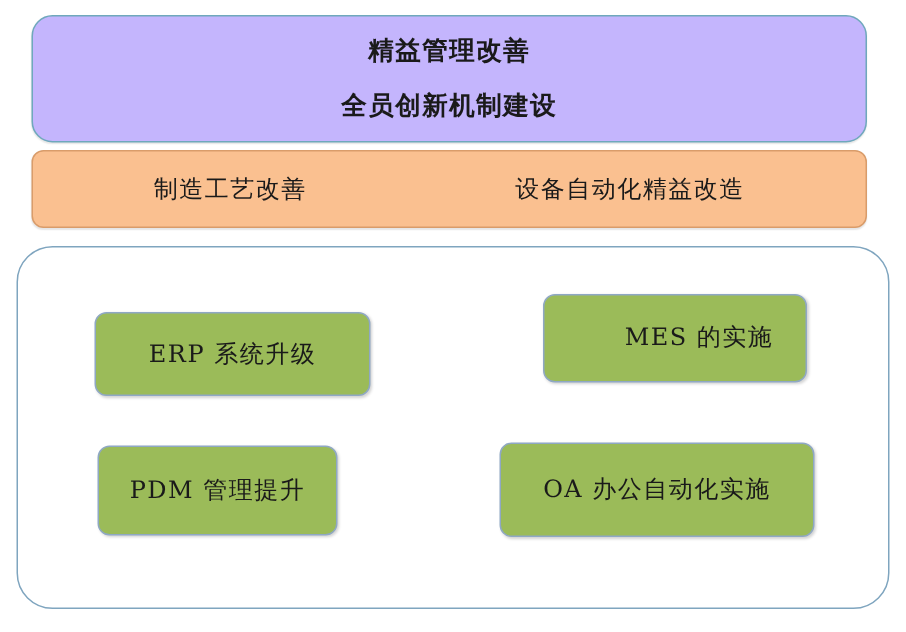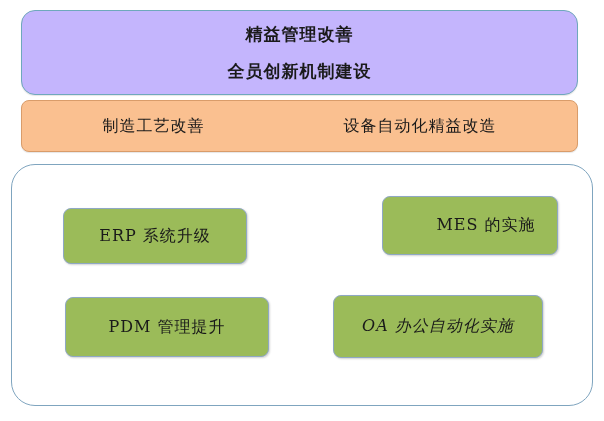--- a/index.html
+++ b/index.html
@@ -86,23 +86,23 @@
   
   .box-green {
     background: #9BBB59;
     border: 1.2px solid #8FA8C4;
     border-radius: 8px;
     box-shadow: 1px 1px 2px rgba(0,0,0,0.18);
     font-size: 16px;
     letter-spacing: 1px;
   }
   .box-erp { left: 63px;  top: 208px; width: 184px; height: 56px; }
-  .box-mes { left: 382px; top: 196px; width: 176px; height: 59px; padding-left: 32px; }
-  .box-pdm { left: 65px;  top: 297px; width: 204px; height: 60px; }
-  .box-oa  { left: 333px; top: 295px; width: 210px; height: 63px; font-style: italic; }
+  .box-mes { left: 362px; top: 196px; width: 176px; height: 59px; padding-left: 32px; }
+  .box-pdm { left: 65px;  top: 297px; width: 160px; height: 60px; }
+  .box-oa  { left: 333px; top: 295px; width: 210px; height: 63px; }
 </style>
 </head>
 <body>
 
 <div id="canvas">
 
   <div class="node banner-blue">
     <div class="line line1">精益管理改善</div>
     <div class="line line2">全员创新机制建设</div>
   </div>

